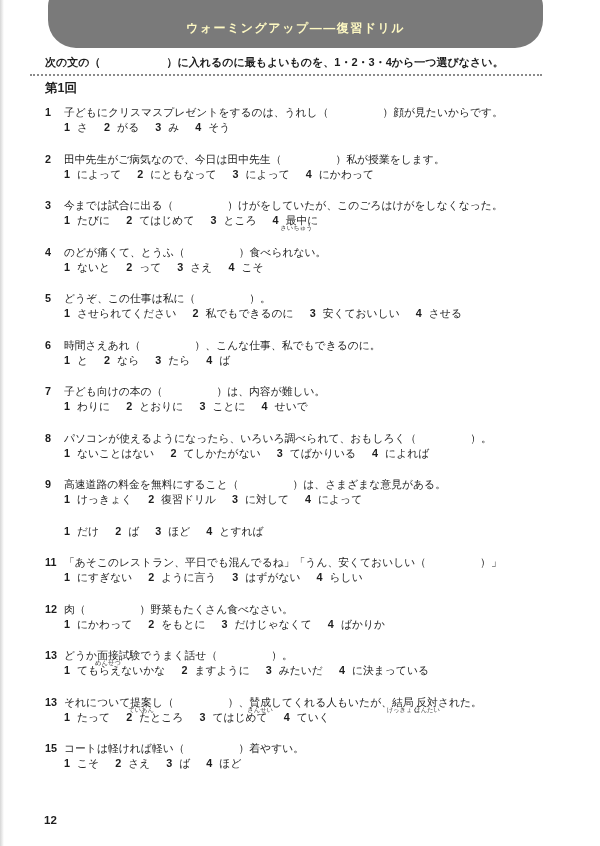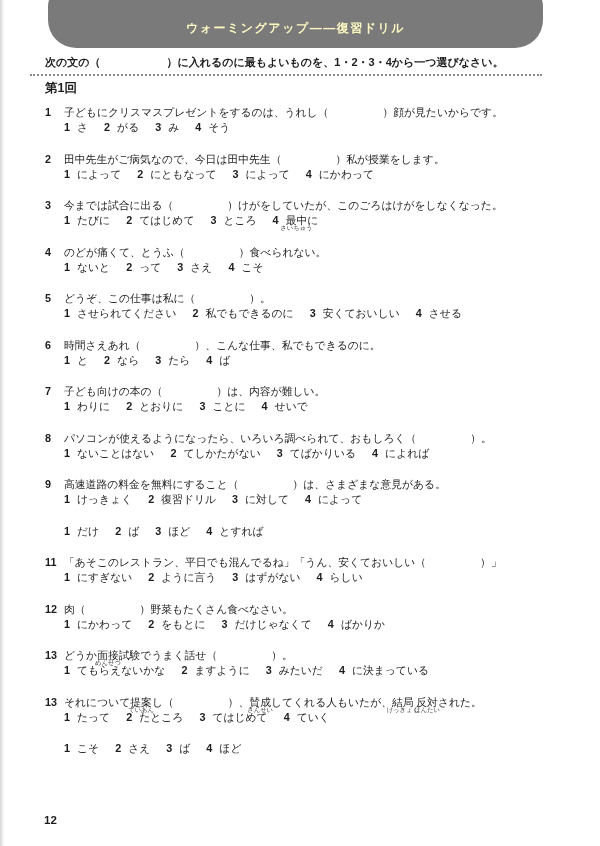--- a/index.html
+++ b/index.html
@@ -460,20 +460,24 @@
         </span>
             <span class="opt">
           <span class="opt-num">4</span>
           <span class="opt-label">ていく</span>
         </span>
           </span>
     </div>
   </div>
       <div class="q">
     <div class="q-line">
+      <span class="q-num">15</span>
+      <span class="q-text">コートは軽ければ軽い（　　　　　）着やすい。</span>
+    </div>
+    <div class="q-line">
       <span class="q-num"></span>
       <span class="opts">
 
       <span class="opt">
           <span class="opt-num">1</span>
           <span class="opt-label">こそ</span>
         </span>
             <span class="opt">
           <span class="opt-num">2</span>
           <span class="opt-label">さえ</span>

